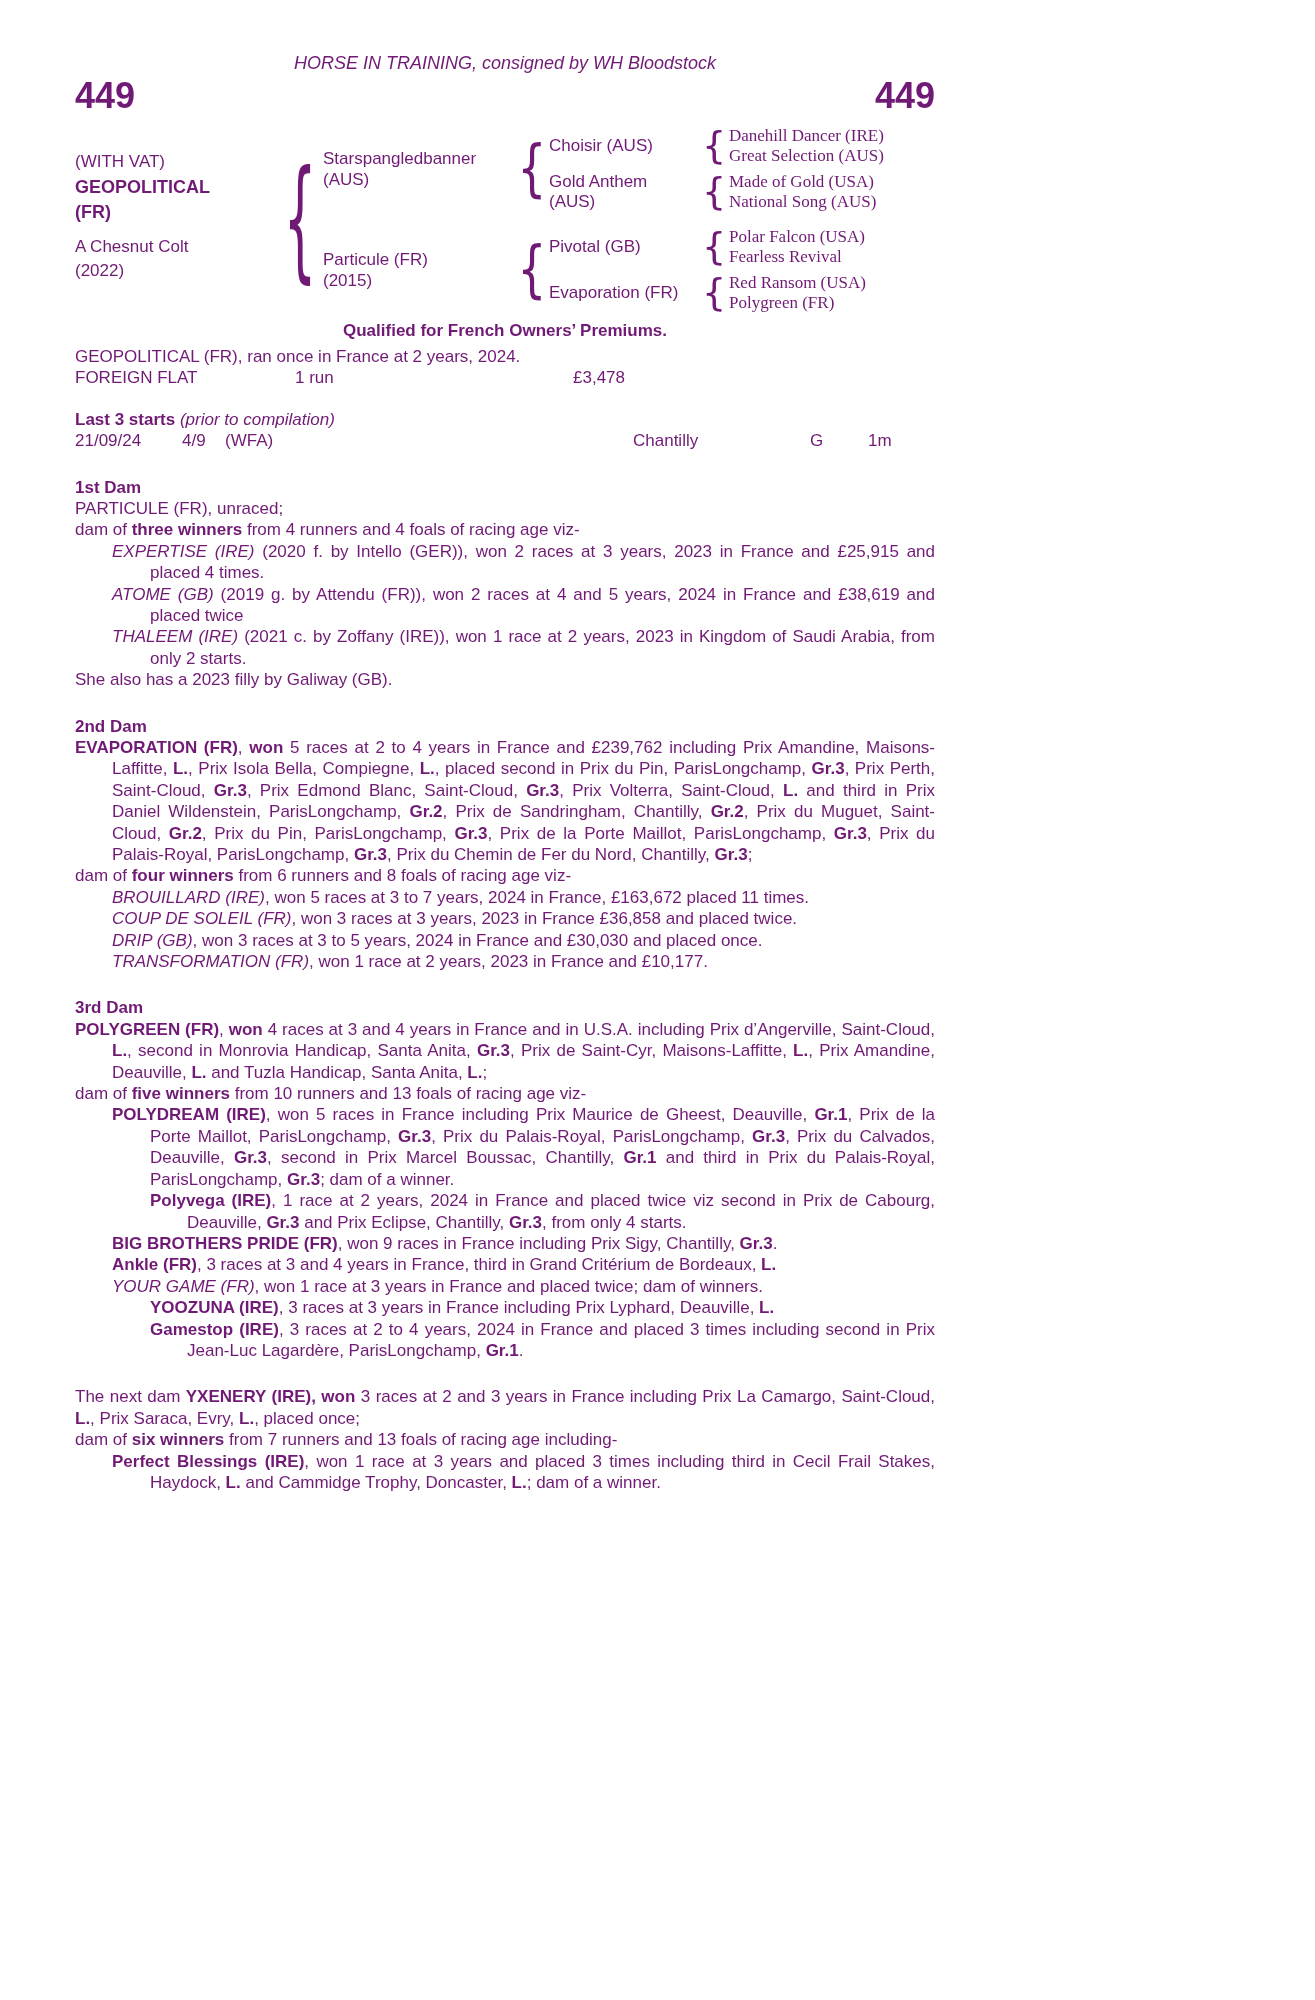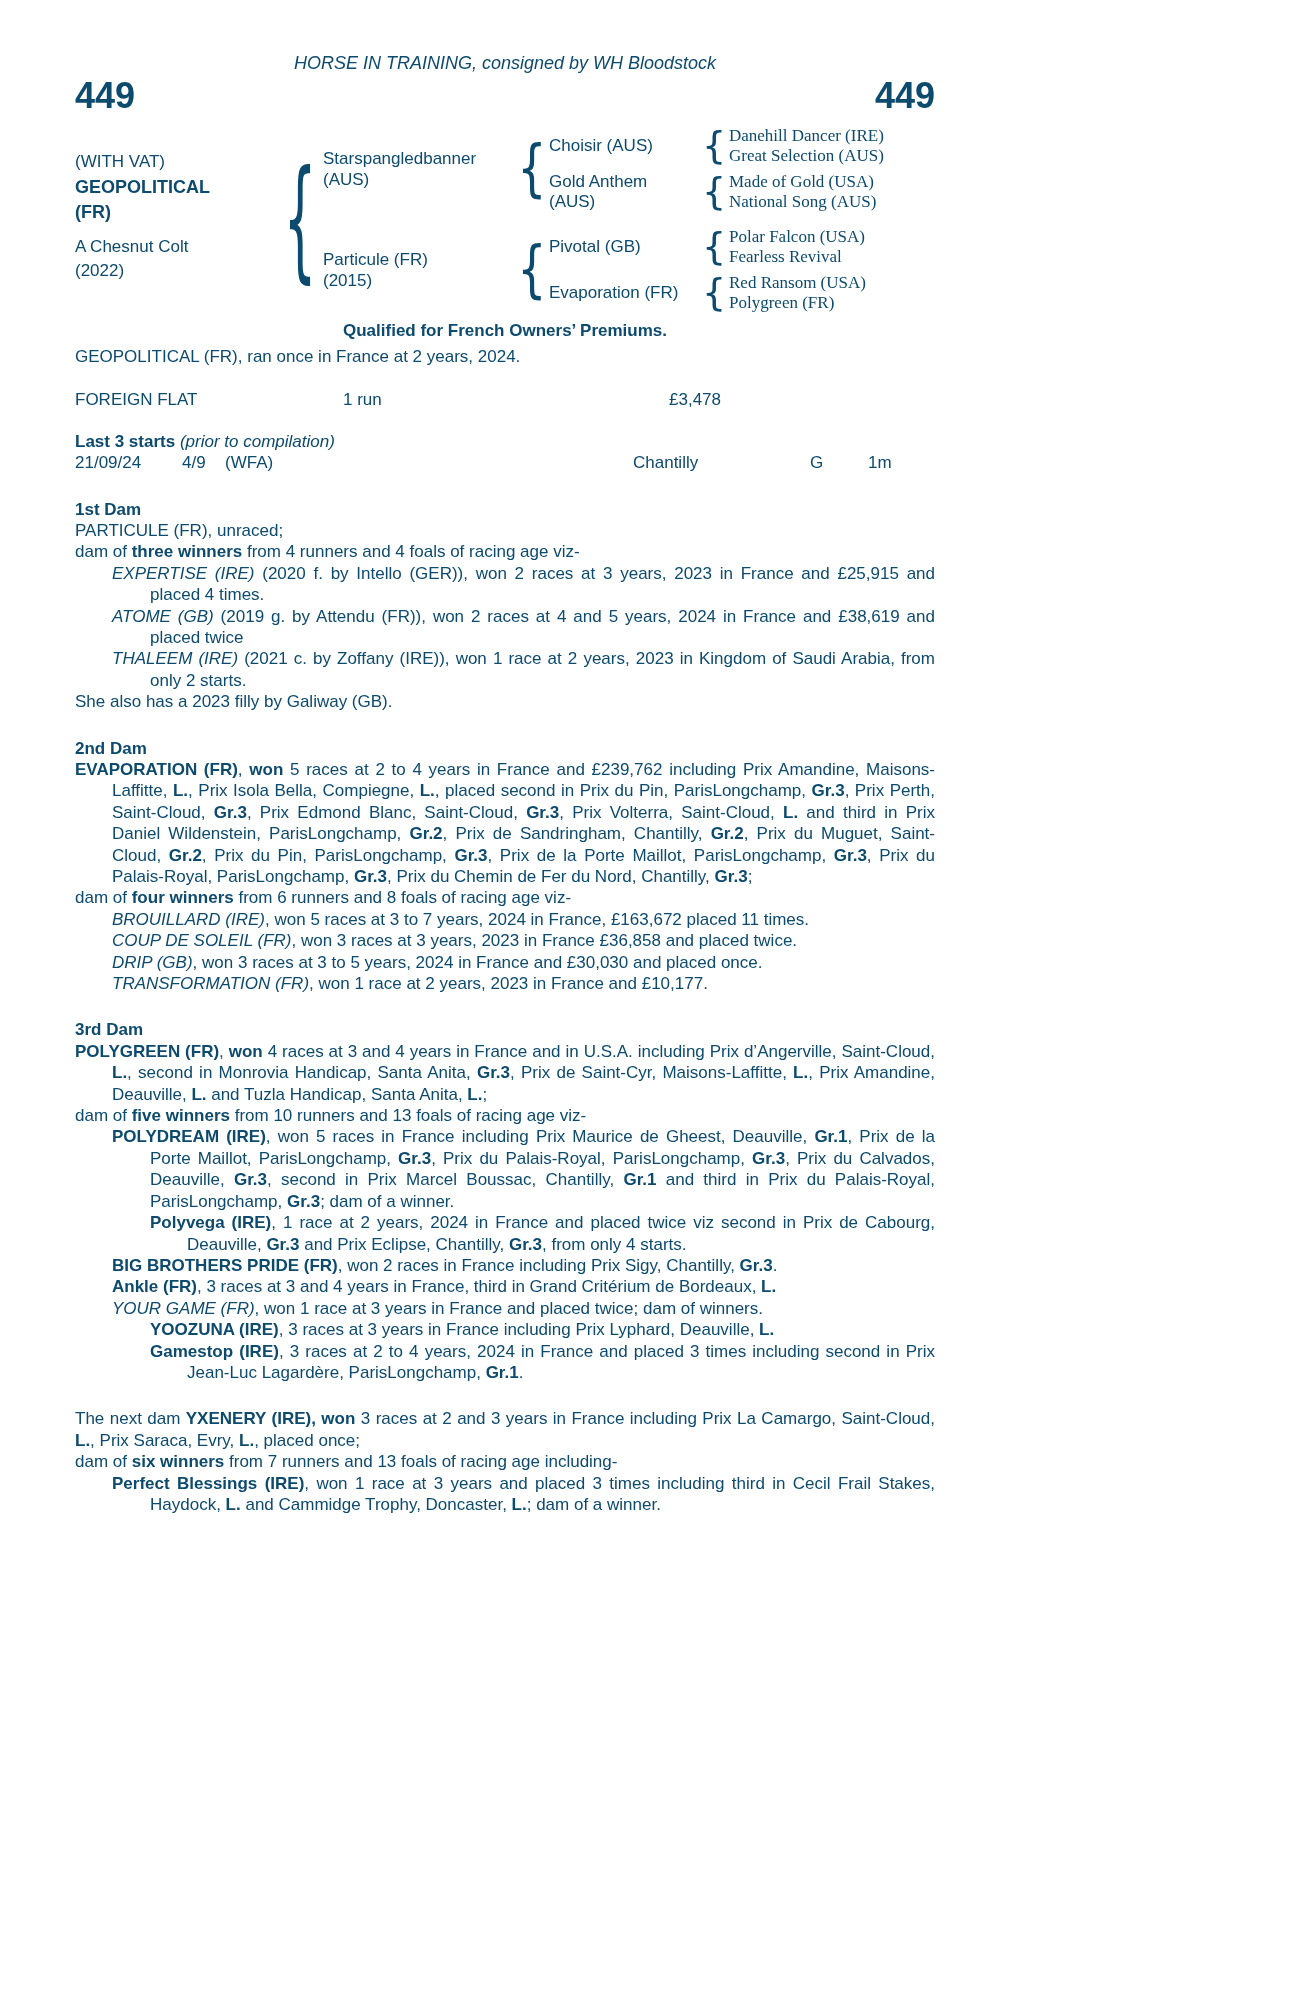--- a/index.html
+++ b/index.html
@@ -1,17 +1,17 @@
 <!DOCTYPE html>
 <html><head>
 <meta charset="utf-8">
 <style>
   html,body{margin:0;padding:0;background:#e8e8e8;}
   .sheet{width:1315px;height:2000px;background:#ffffff;font-family:"Liberation Sans",sans-serif;
-         font-size:17px;line-height:1.26;color:#0c4a6e;overflow:hidden;margin:0;}
+         font-size:17px;line-height:1.26;color:#701a75;overflow:hidden;margin:0;}
   .page{width:860px;padding:52px 0 0 75px;}
 
   .consign{font-style:italic;text-align:center;font-size:18px;}
   .lots{display:flex;justify-content:space-between;align-items:flex-start;
         font-size:36px;font-weight:bold;line-height:1.05;margin-top:2px;}
   .stand{font-weight:bold;margin-top:8px;font-size:18px;}
 
   .pedigree{display:flex;margin-top:10px;}
   .ped-info{width:212px;padding-top:26px;line-height:1.42;}
   .pname{font-weight:bold;font-size:18px;}
@@ -29,21 +29,21 @@
          font-family:"DejaVu Sans",sans-serif;font-weight:400;}
   .brace span{display:block;}
   .brace-big{width:26px;font-size:52px;}
   .brace-big span{transform:scaleY(2.55);}
   .brace-half{width:22px;font-size:46px;}
   .brace-half span{transform:scaleY(1.35);}
   .brace-pair{width:18px;font-size:38px;}
 
   .premium{font-weight:bold;text-align:center;margin-top:6px;}
   .ran{margin-top:4px;}
-  .race-row{display:flex;margin-top:22px;gap:48px;}
+  .race-row{display:flex;}
   .rr-cat{width:220px;}
   .rr-runs{width:278px;}
   .ls-head{margin-top:20px;}
   .ls-bold{font-weight:bold;}
   .ls-ital{font-style:italic;}
   .ls-row{display:flex;}
   .ls-date{width:107px;}
   .ls-pos{width:43px;}
   .ls-cond{width:408px;}
   .ls-course{width:177px;}
@@ -206,21 +206,21 @@
           <div class="para p1"><span class="i">COUP DE SOLEIL (FR)</span><span>, won 3 races at 3 years, 2023 in France £36,858 and placed twice.</span></div>
           <div class="para p1"><span class="i">DRIP (GB)</span><span>, won 3 races at 3 to 5 years, 2024 in France and £30,030 and placed once.</span></div>
           <div class="para p1"><span class="i">TRANSFORMATION (FR)</span><span>, won 1 race at 2 years, 2023 in France and £10,177.</span></div>
         </div>
         <div class="section">
           <div class="sec-head">3rd Dam</div>
           <div class="para p0h"><span class="b">POLYGREEN (FR)</span><span>, </span><span class="b">won</span><span> 4 races at 3 and 4 years in France and in U.S.A. including Prix d’Angerville, Saint-Cloud, </span><span class="b">L.</span><span>, second in Monrovia Handicap, Santa Anita, </span><span class="b">Gr.3</span><span>, Prix de Saint-Cyr, Maisons-Laffitte, </span><span class="b">L.</span><span>, Prix Amandine, Deauville, </span><span class="b">L.</span><span> and Tuzla Handicap, Santa Anita, </span><span class="b">L.</span><span>;</span></div>
           <div class="para p0"><span>dam of </span><span class="b">five winners</span><span> from 10 runners and 13 foals of racing age viz-</span></div>
           <div class="para p1"><span class="b">POLYDREAM (IRE)</span><span>, won 5 races in France including Prix Maurice de Gheest, Deauville, </span><span class="b">Gr.1</span><span>, Prix de la Porte Maillot, ParisLongchamp, </span><span class="b">Gr.3</span><span>, Prix du Palais-Royal, ParisLongchamp, </span><span class="b">Gr.3</span><span>, Prix du Calvados, Deauville, </span><span class="b">Gr.3</span><span>, second in Prix Marcel Boussac, Chantilly, </span><span class="b">Gr.1</span><span> and third in Prix du Palais-Royal, ParisLongchamp, </span><span class="b">Gr.3</span><span>; dam of a winner.</span></div>
           <div class="para p2"><span class="b">Polyvega (IRE)</span><span>, 1 race at 2 years, 2024 in France and placed twice viz second in Prix de Cabourg, Deauville, </span><span class="b">Gr.3</span><span> and Prix Eclipse, Chantilly, </span><span class="b">Gr.3</span><span>, from only 4 starts.</span></div>
-          <div class="para p1"><span class="b">BIG BROTHERS PRIDE (FR)</span><span>, won 2 races in France including Prix Sigy, Chantilly, </span><span class="b">Gr.3</span><span>.</span></div>
+          <div class="para p1"><span class="b">BIG BROTHERS PRIDE (FR)</span><span>, won 9 races in France including Prix Sigy, Chantilly, </span><span class="b">Gr.3</span><span>.</span></div>
           <div class="para p1"><span class="b">Ankle (FR)</span><span>, 3 races at 3 and 4 years in France, third in Grand Critérium de Bordeaux, </span><span class="b">L.</span></div>
           <div class="para p1"><span class="i">YOUR GAME (FR)</span><span>, won 1 race at 3 years in France and placed twice; dam of winners.</span></div>
           <div class="para p2"><span class="b">YOOZUNA (IRE)</span><span>, 3 races at 3 years in France including Prix Lyphard, Deauville, </span><span class="b">L.</span></div>
           <div class="para p2"><span class="b">Gamestop (IRE)</span><span>, 3 races at 2 to 4 years, 2024 in France and placed 3 times including second in Prix Jean-Luc Lagardère, ParisLongchamp, </span><span class="b">Gr.1</span><span>.</span></div>
         </div>
         <div class="section">
           <div class="para p0"><span>The next dam </span><span class="b">YXENERY (IRE),</span><span> </span><span class="b">won</span><span> 3 races at 2 and 3 years in France including Prix La Camargo, Saint-Cloud, </span><span class="b">L.</span><span>, Prix Saraca, Evry, </span><span class="b">L.</span><span>, placed once;</span></div>
           <div class="para p0"><span>dam of </span><span class="b">six winners</span><span> from 7 runners and 13 foals of racing age including-</span></div>
           <div class="para p1"><span class="b">Perfect Blessings (IRE)</span><span>, won 1 race at 3 years and placed 3 times including third in Cecil Frail Stakes, Haydock, </span><span class="b">L.</span><span> and Cammidge Trophy, Doncaster, </span><span class="b">L.</span><span>; dam of a winner.</span></div>
         </div>

